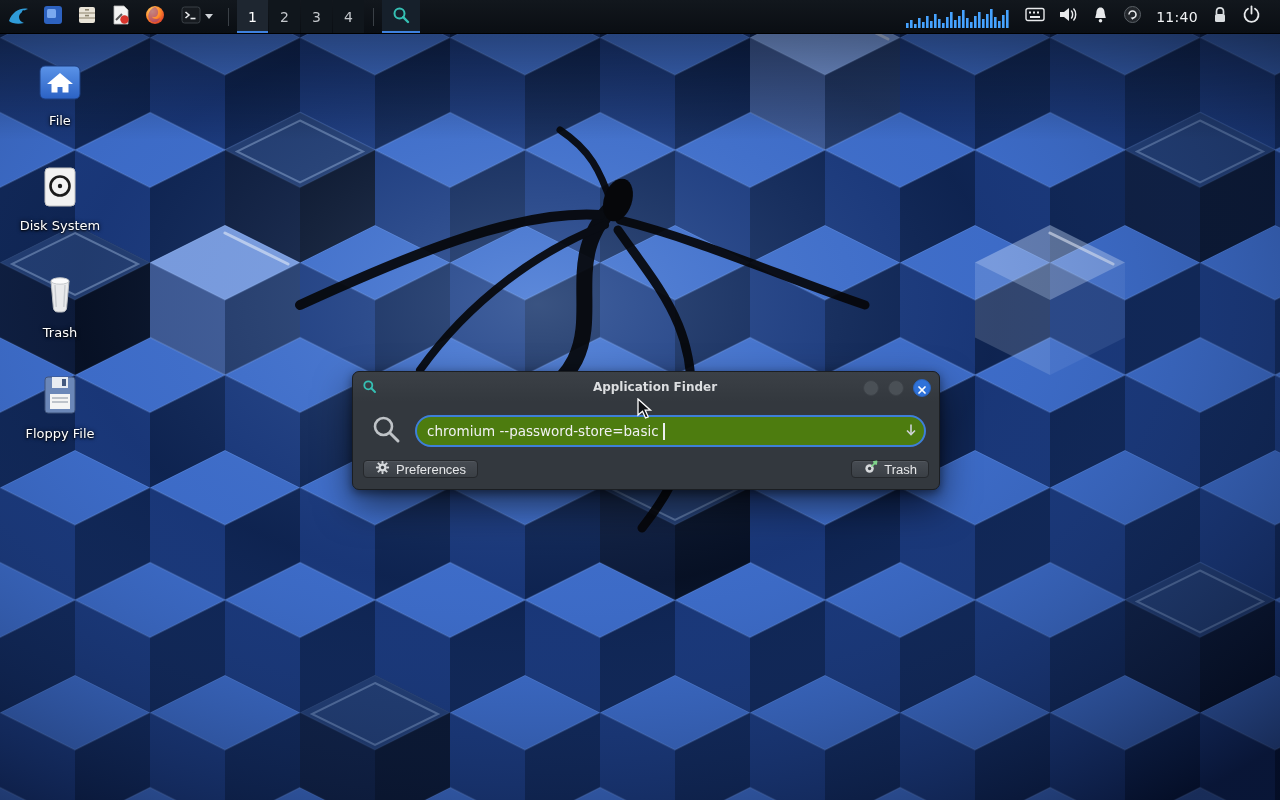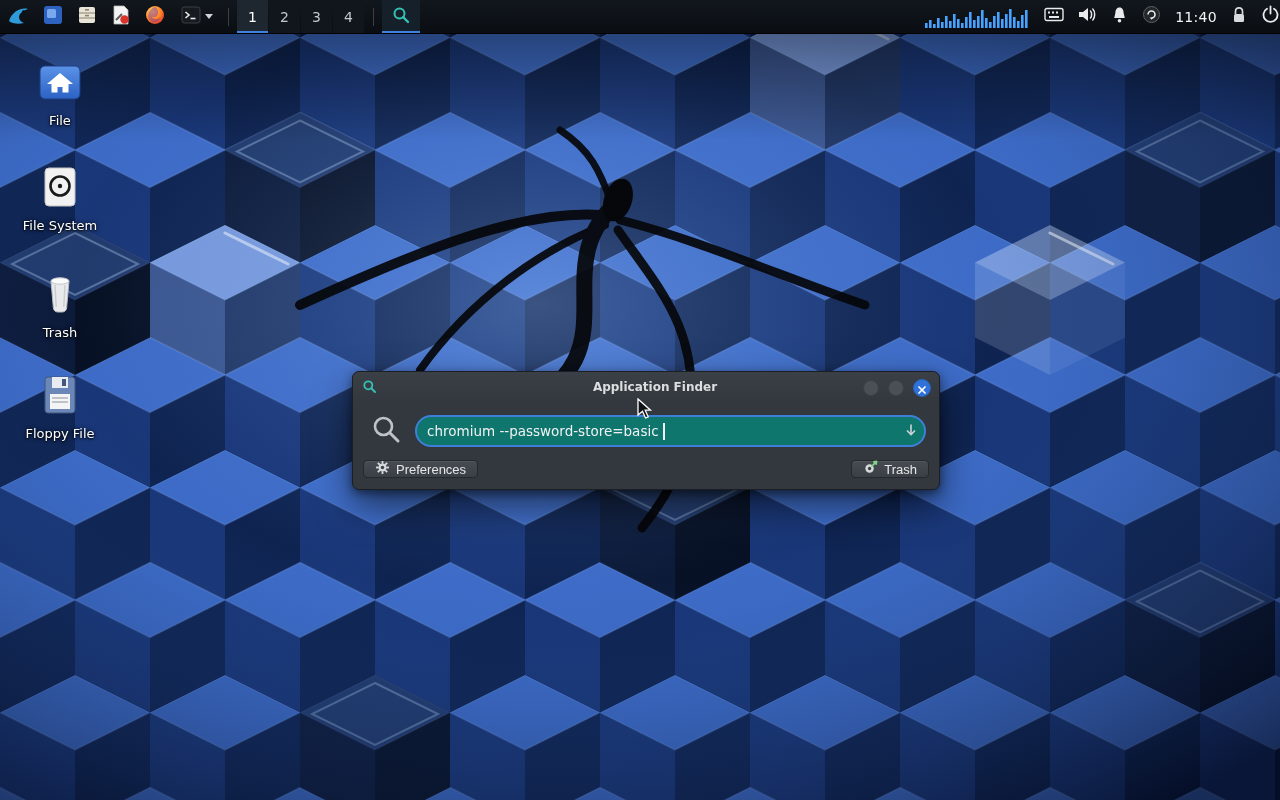--- a/index.html
+++ b/index.html
@@ -25,21 +25,21 @@
   .logo-btn{width:36px;}
   .launcher{width:34px;}
   .launcher.term{width:48px;gap:3px;}
   .chev-down{width:0;height:0;border-left:4px solid transparent;border-right:4px solid transparent;border-top:5px solid #cfd3d7;}
   .sep{width:1px;height:18px;background:#3a4046;margin:0 8px;}
   .ws{width:31px;height:33px;display:flex;align-items:center;justify-content:center;
       font-size:14px;color:#c3c7cb;background:#10161c;margin-right:1px;}
   .ws.active{background:#1e2630;color:#ffffff;box-shadow:inset 0 -2px 0 #3f82e0;}
   .task-btn{width:38px;height:33px;display:flex;align-items:center;justify-content:center;
       background:#16202b;box-shadow:inset 0 -2px 0 #3f82e0;}
-  .panel-right{margin-left:auto;display:flex;align-items:center;gap:14px;padding-right:0;height:100%;}
+  .panel-right{margin-left:auto;display:flex;align-items:center;gap:14px;padding-right:19px;height:100%;}
   .clock{font-size:14px;color:#f2f4f6;letter-spacing:.3px;}
   .tray{display:flex;align-items:center;justify-content:center;height:33px;}
 
   
   .desk-icon{position:absolute;width:96px;text-align:center;z-index:10;cursor:default;}
   .desk-icon .ic{height:48px;display:flex;align-items:flex-end;justify-content:center;}
   .desk-icon .lbl{
     margin-top:10px;font-size:13px;color:#ffffff;
     text-shadow:0 1px 2px #000,0 0 4px rgba(0,0,0,.9);
   }
@@ -56,21 +56,21 @@
   .titlebar .t-text{width:100%;text-align:center;font-size:12px;font-weight:bold;color:#dcdee0;}
   .winbtns{position:absolute;right:8px;top:7px;display:flex;align-items:center;gap:9px;}
   .winbtn{width:14px;height:14px;border-radius:50%;background:#4a5056;border:1px solid #3c4147;}
   .winbtn.close{width:16px;height:16px;background:#2f72d9;border:1px solid #2a62ba;
     display:flex;align-items:center;justify-content:center;}
   .d-row1{display:flex;align-items:center;padding:12px 13px 2px 18px;}
   .big-mag{flex:0 0 auto;margin-right:14px;}
   .input-wrap{position:relative;flex:1;}
   .cmd-input{
     width:100%;box-sizing:border-box;height:32px;
-    background:#0f766e;border:2px solid #3e7fd9;border-radius:16px;
+    background:#4d7c0f;border:2px solid #3e7fd9;border-radius:16px;
     color:#f0f1f2;font-size:13.5px;font-family:"DejaVu Sans","Liberation Sans",sans-serif;
     padding:0 30px 0 10px;outline:none;
   }
   .caret{position:absolute;left:248px;top:8px;width:1.5px;height:17px;background:#eceeef;
     animation:blink 1.2s steps(1) infinite;}
   @keyframes blink{50%{opacity:0;}}
   .drop-arrow{position:absolute;right:7px;top:8px;width:16px;height:16px;
     display:flex;align-items:center;justify-content:center;}
   .d-row2{display:flex;justify-content:space-between;align-items:center;padding:10px 10px 11px 10px;}
   .dlg-btn{
@@ -360,21 +360,21 @@
 </div>
 
 <div class="desk-icon" style="left:12px;top:160px;">
   <div class="ic">
     <svg width="44" height="42" viewBox="0 0 44 42">
       <rect x="7" y="2" width="30" height="38" rx="4" fill="#f2f2f2" stroke="#c2c2c2" stroke-width="1"></rect>
       <circle cx="22" cy="20" r="9.5" fill="none" stroke="#1b1b1b" stroke-width="2.6"></circle>
       <circle cx="22" cy="20" r="2.2" fill="#1b1b1b"></circle>
     </svg>
   </div>
-  <div class="lbl">File System</div>
+  <div class="lbl">Disk System</div>
 </div>
 
 <div class="desk-icon" style="left:12px;top:267px;">
   <div class="ic">
     <svg width="44" height="44" viewBox="0 0 44 44">
       <path d="M13 10 H31 L28.6 37 C28.4 39.5 26.5 41 24 41 H20 C17.5 41 15.6 39.5 15.4 37 Z" fill="#e9eaec" stroke="#b9bcc0" stroke-width="1"></path>
       <ellipse cx="22" cy="10" rx="9" ry="3.2" fill="#fbfbfc" stroke="#c5c8cc" stroke-width="1"></ellipse>
       <path d="M17 14 L18.2 36" stroke="#c9ccd0" stroke-width="1.4"></path>
       <path d="M27 14 L25.8 36" stroke="#c9ccd0" stroke-width="1.4"></path>
     </svg>

